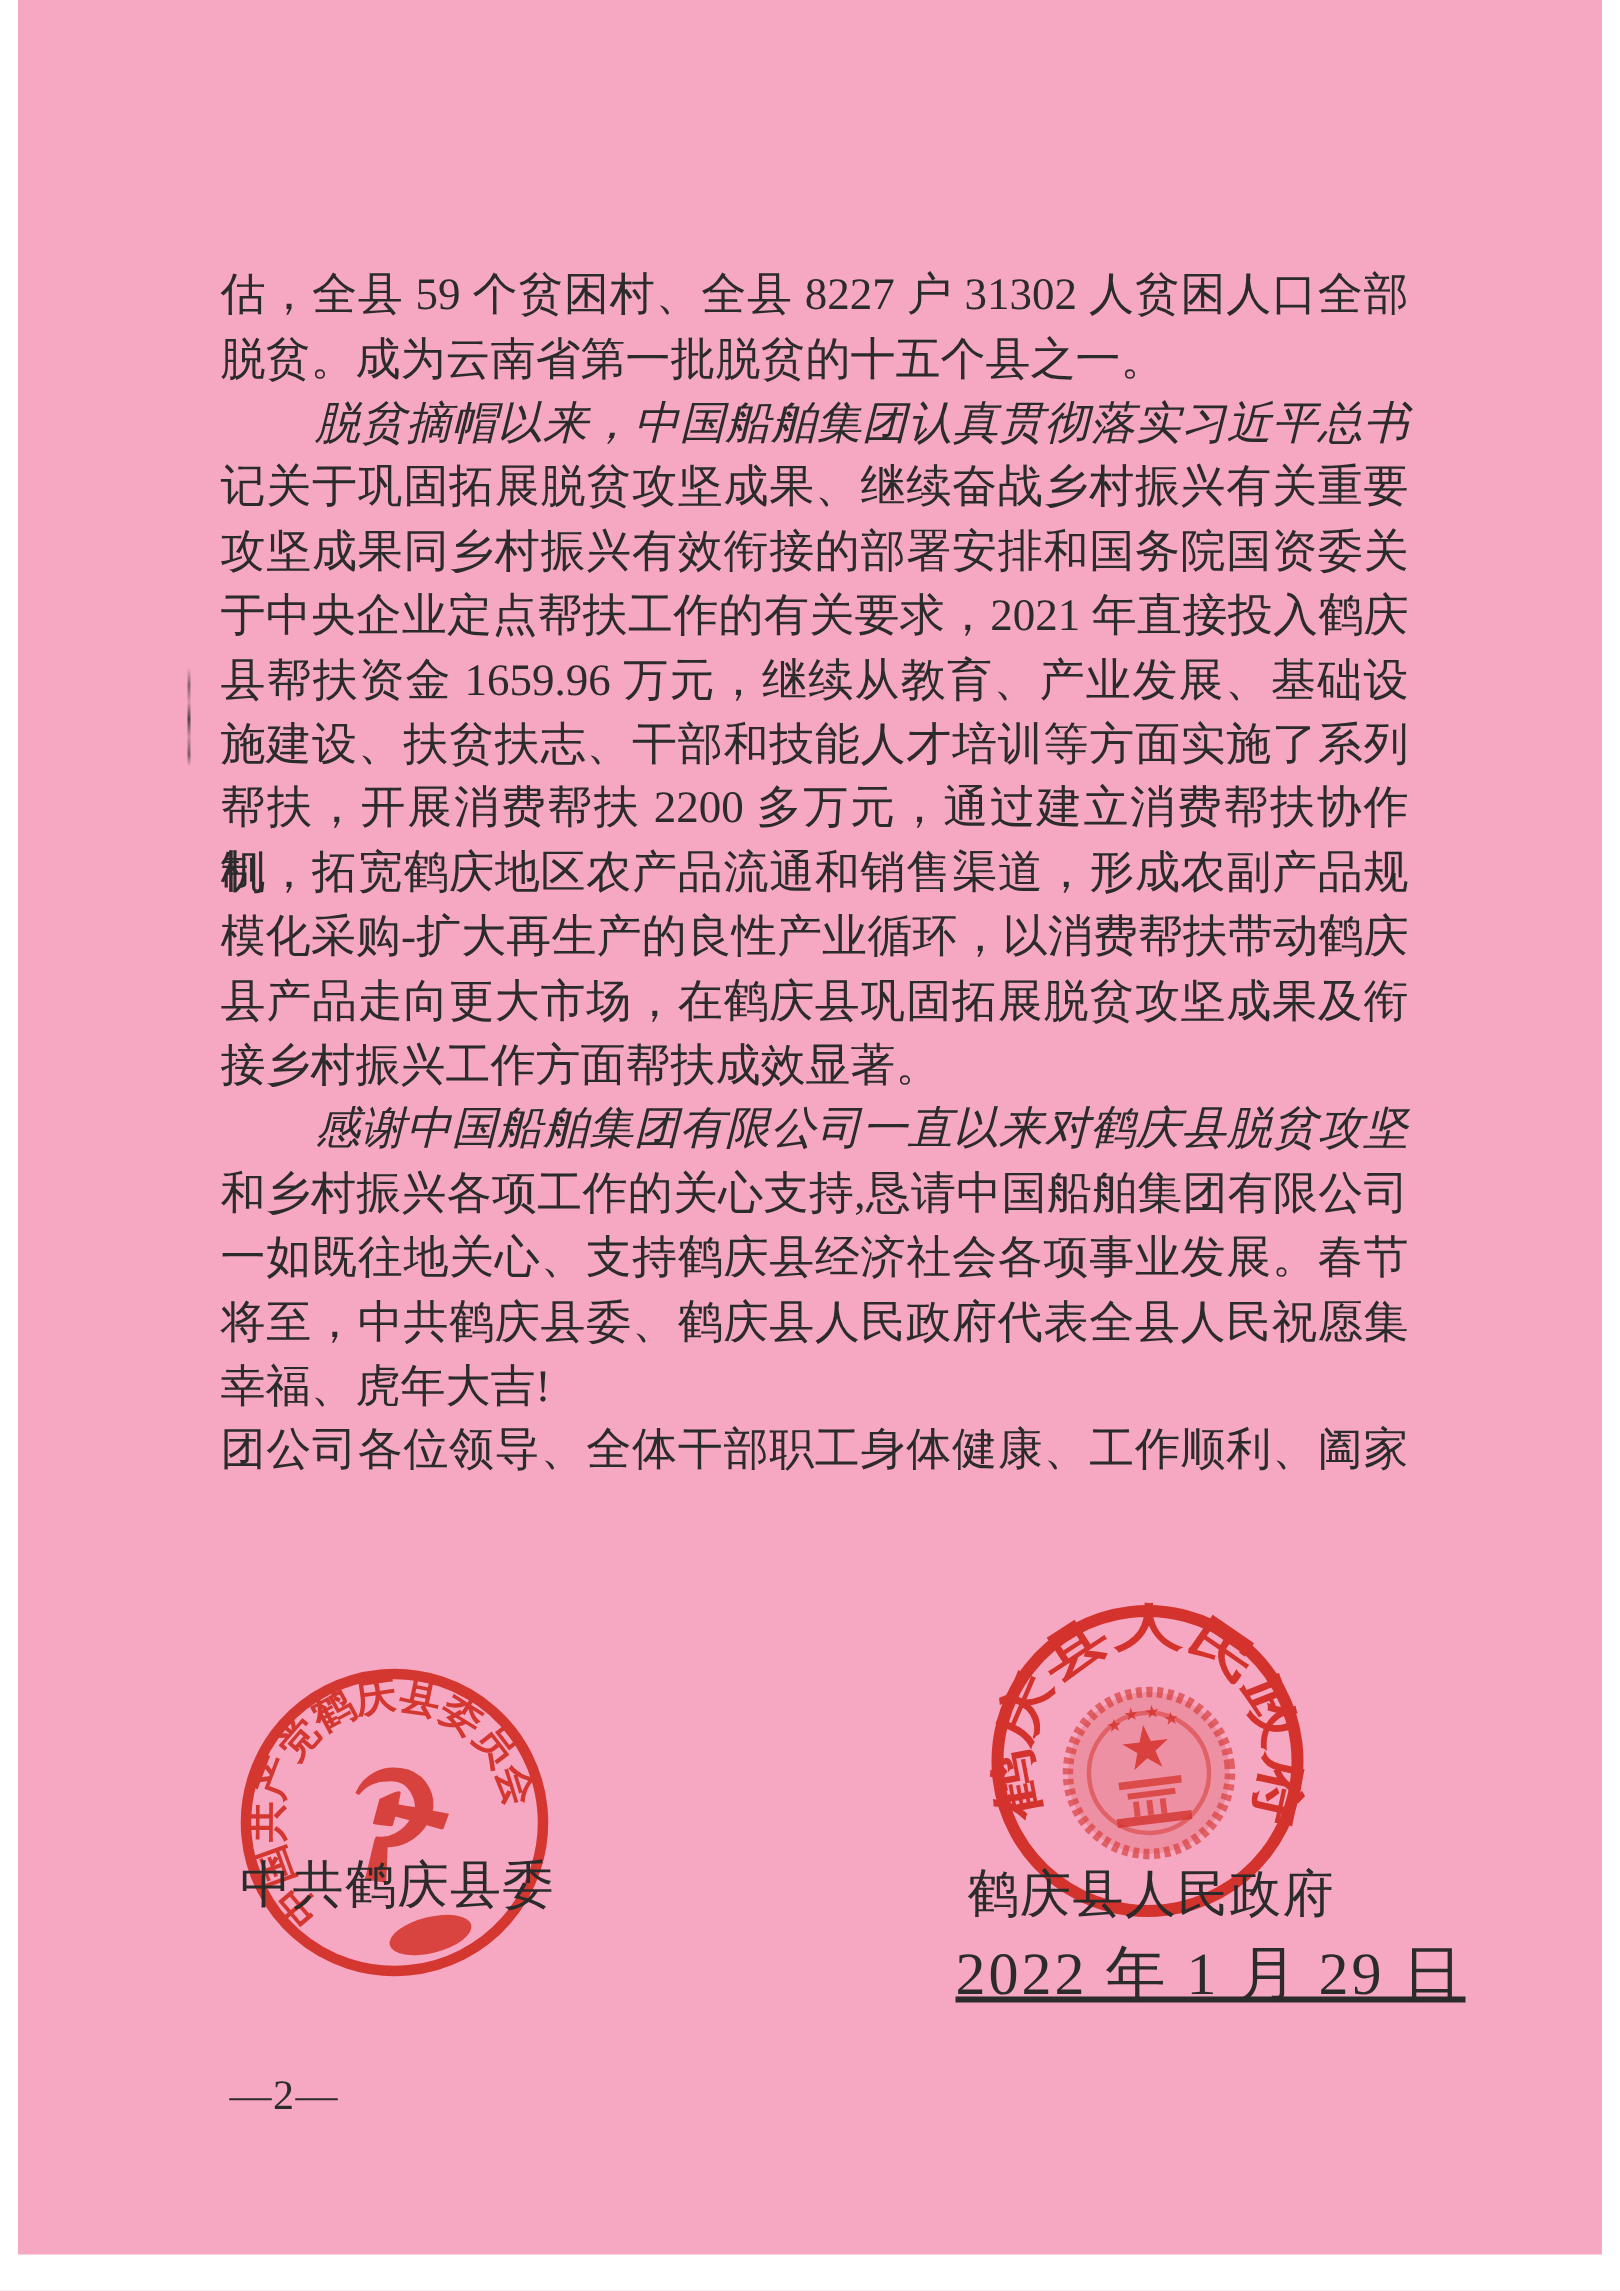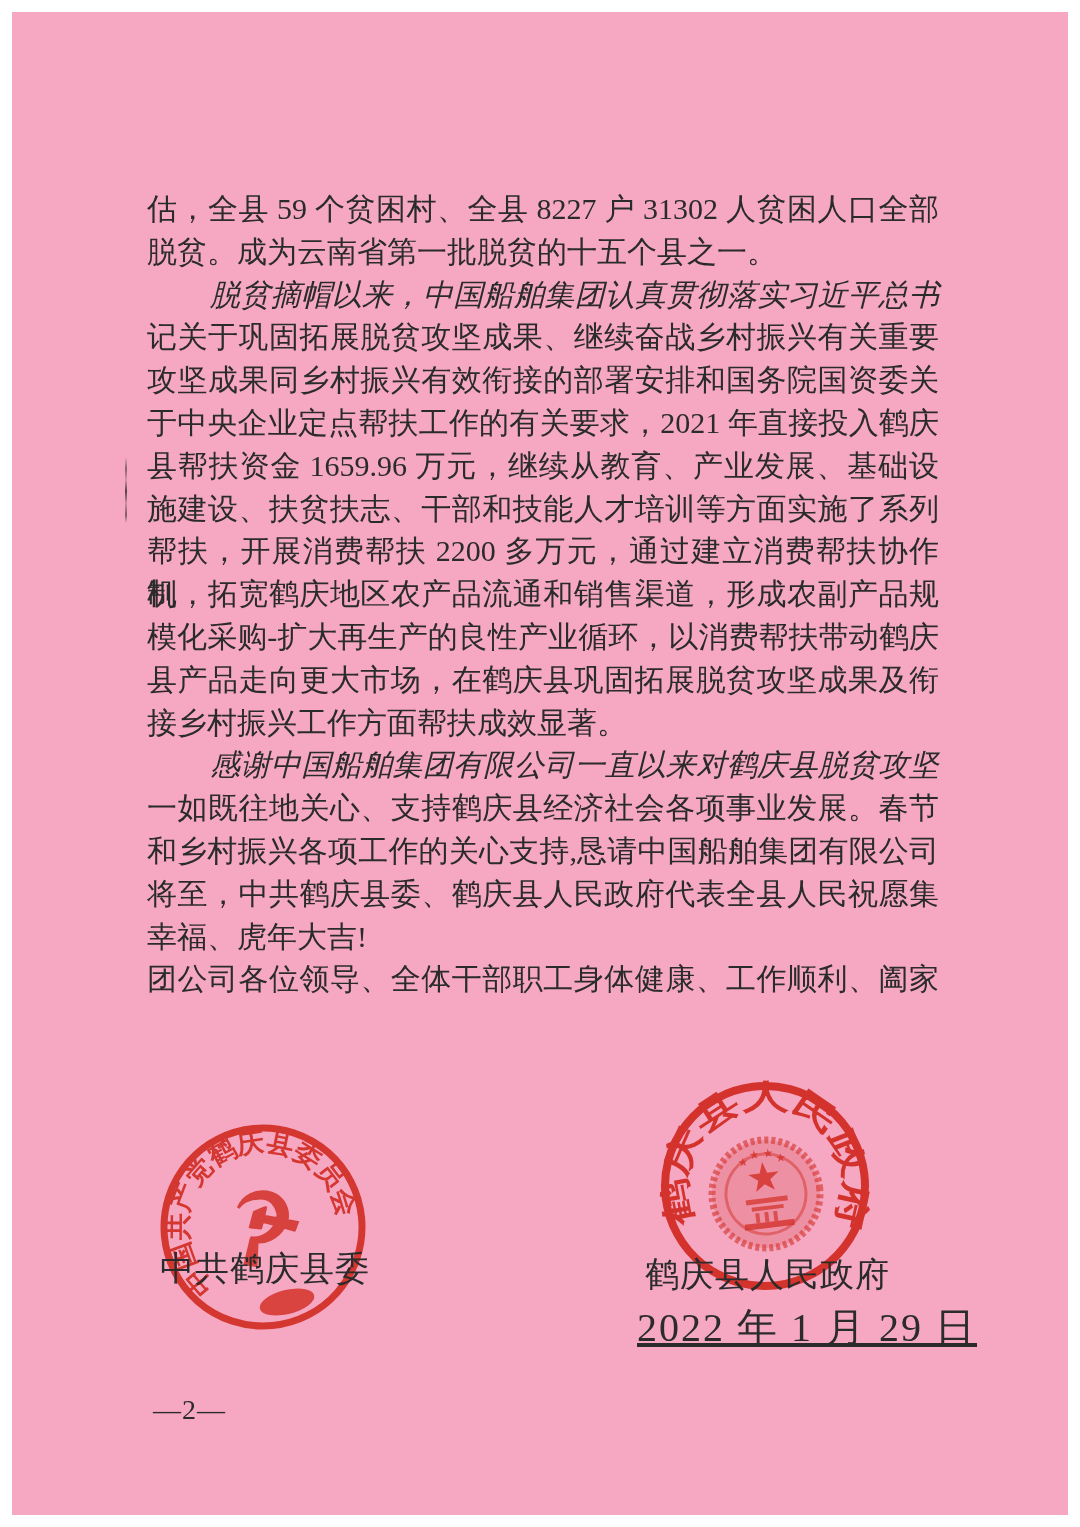--- a/index.html
+++ b/index.html
@@ -10,21 +10,21 @@
   *{margin:0;padding:0;box-sizing:border-box;}
   html,body{width:1080px;height:1527px;}
   body{
     background:#ffffff;
     font-family:"Liberation Serif","DejaVu Serif",serif;
     position:relative;
     overflow:hidden;
   }
   .page{
     position:absolute;
-    left:12px;top:12px;
+    left:12px;top:0;
     width:1056px;height:1503px;
     background:var(--paper);
     overflow:hidden;
   }
   .doc-body{
     position:absolute;
     left:135px;top:176px;
     width:792px;
     color:var(--ink);
     font-size:30px;
@@ -103,22 +103,22 @@
         <div class="line">县帮扶资金 1659.96 万元，继续从教育、产业发展、基础设</div>
         <div class="line">施建设、扶贫扶志、干部和技能人才培训等方面实施了系列</div>
         <div class="line">帮扶，开展消费帮扶 2200 多万元，通过建立消费帮扶协作机</div>
         <div class="line">制，拓宽鹤庆地区农产品流通和销售渠道，形成农副产品规</div>
         <div class="line">模化采购-扩大再生产的良性产业循环，以消费帮扶带动鹤庆</div>
         <div class="line">县产品走向更大市场，在鹤庆县巩固拓展脱贫攻坚成果及衔</div>
         <div class="line last">接乡村振兴工作方面帮扶成效显著。</div>
       </div>
       <div>
         <div class="line indent">感谢中国船舶集团有限公司一直以来对鹤庆县脱贫攻坚</div>
+        <div class="line">和乡村振兴各项工作的关心支持,恳请中国船舶集团有限公司</div>
         <div class="line">一如既往地关心、支持鹤庆县经济社会各项事业发展。春节</div>
-        <div class="line">和乡村振兴各项工作的关心支持,恳请中国船舶集团有限公司</div>
         <div class="line">将至，中共鹤庆县委、鹤庆县人民政府代表全县人民祝愿集</div>
         <div class="line last">幸福、虎年大吉!</div>
         <div class="line">团公司各位领导、全体干部职工身体健康、工作顺利、阖家</div>
       </div>
     </div>
 
   <div class="margin-artifact"></div>
 
   <svg class="stamp stamp-left" width="216" height="216" viewBox="0 0 216 216">
     <g transform="rotate(-27 108 108)" opacity="0.88">

